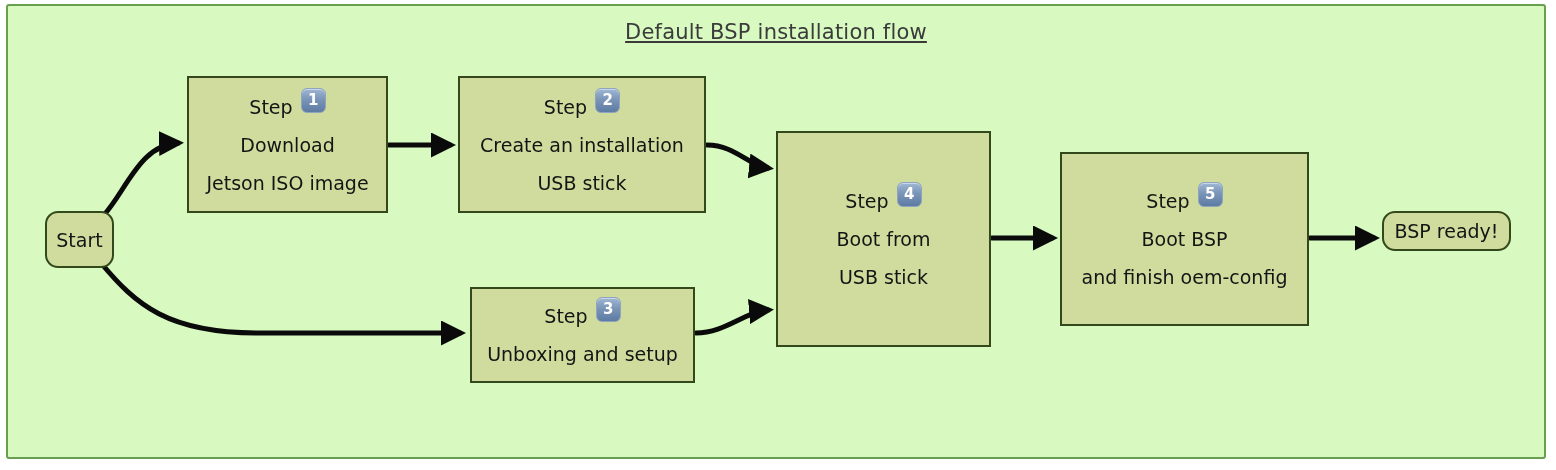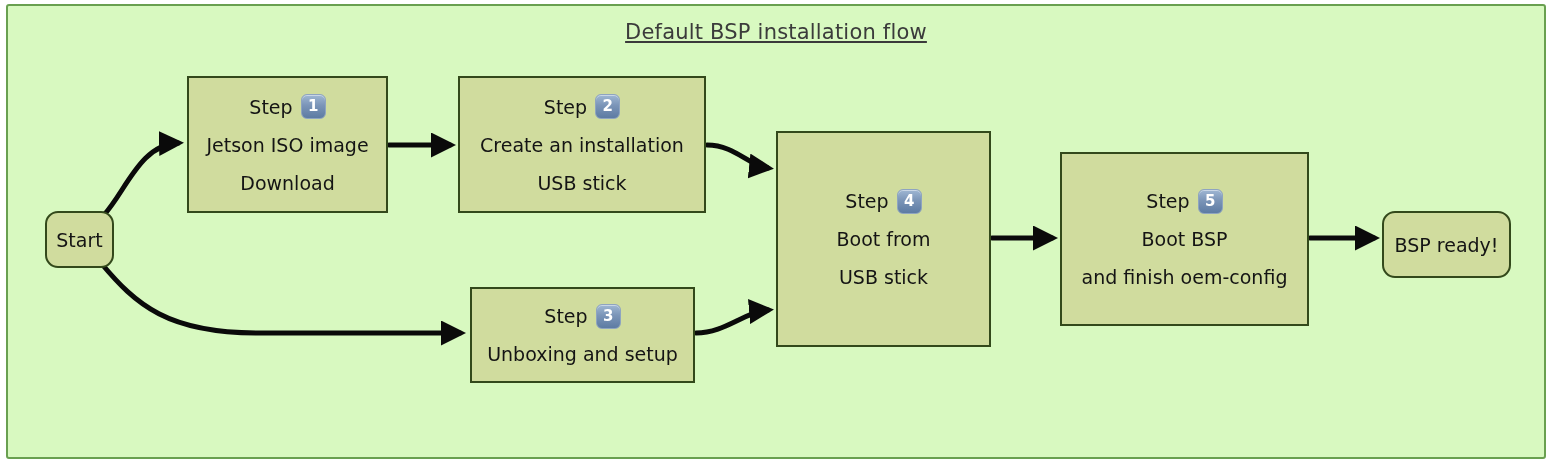--- a/index.html
+++ b/index.html
@@ -26,37 +26,37 @@
   svg.edges { position: absolute; left: 0; top: 0; width: 1556px; height: 470px; pointer-events: none; }
   .node {
     position: absolute;
     background: #d0dc9e;
     border: 2px solid #33491b;
     display: flex; flex-direction: column; align-items: center; justify-content: center;
     color: #141414; font-size: 19px; text-align: center;
   }
   .node .line { line-height: 38px; white-space: nowrap; }
   .terminal { border-radius: 13px; }
-  .step-line { display: flex; align-items: center; justify-content: center; gap: 8px; }
+  .step-line { display: flex; justify-content: center; gap: 8px; }
   .badge {
     display: inline-flex; align-items: center; justify-content: center;
     width: 25px; height: 25px; border-radius: 6px;
     background: linear-gradient(180deg, #9fb7d3 0%, #7b95b8 45%, #5d7ba3 100%);
     border: 1px solid #8ea4c0;
     color: #ffffff; font-size: 15px; font-weight: bold; line-height: 1;
     box-shadow: inset 0 1px 0 rgba(255,255,255,0.45);
   }
   
   #node-start  { left: 45px;   top: 211px; width: 69px;  height: 57px; }
   #node-step1  { left: 187px;  top: 76px;  width: 201px; height: 137px; }
   #node-step2  { left: 458px;  top: 76px;  width: 248px; height: 137px; }
   #node-step3  { left: 470px;  top: 287px; width: 225px; height: 96px; }
   #node-step4  { left: 776px;  top: 131px; width: 215px; height: 216px; }
   #node-step5  { left: 1060px; top: 152px; width: 249px; height: 174px; }
-  #node-ready  { left: 1382px; top: 211px; width: 129px; height: 67px; text-align: right; }
+  #node-ready  { left: 1382px; top: 211px; width: 129px; height: 40px; text-align: right; }
 </style>
 </head>
 <body>
 
 <div class="canvas">
   <div class="diagram">
     <div class="title">Default BSP installation flow</div>
   </div>
 
   <svg class="edges" viewBox="0 0 1556 470" xmlns="http://www.w3.org/2000/svg">
@@ -78,22 +78,22 @@
 
   <div class="node terminal" id="node-start">
     <div class="line">Start</div>
   </div>
 
   <div class="node process" id="node-step1">
     <div class="line step-line">
       <span>Step</span>
       <span class="badge">1</span>
     </div>
+    <div class="line">Download</div>
     <div class="line">Jetson ISO image</div>
-    <div class="line">Download</div>
   </div>
 
   <div class="node process" id="node-step2">
     <div class="line step-line">
       <span>Step</span>
       <span class="badge">2</span>
     </div>
     <div class="line">Create an installation</div>
     <div class="line">USB stick</div>
   </div>

